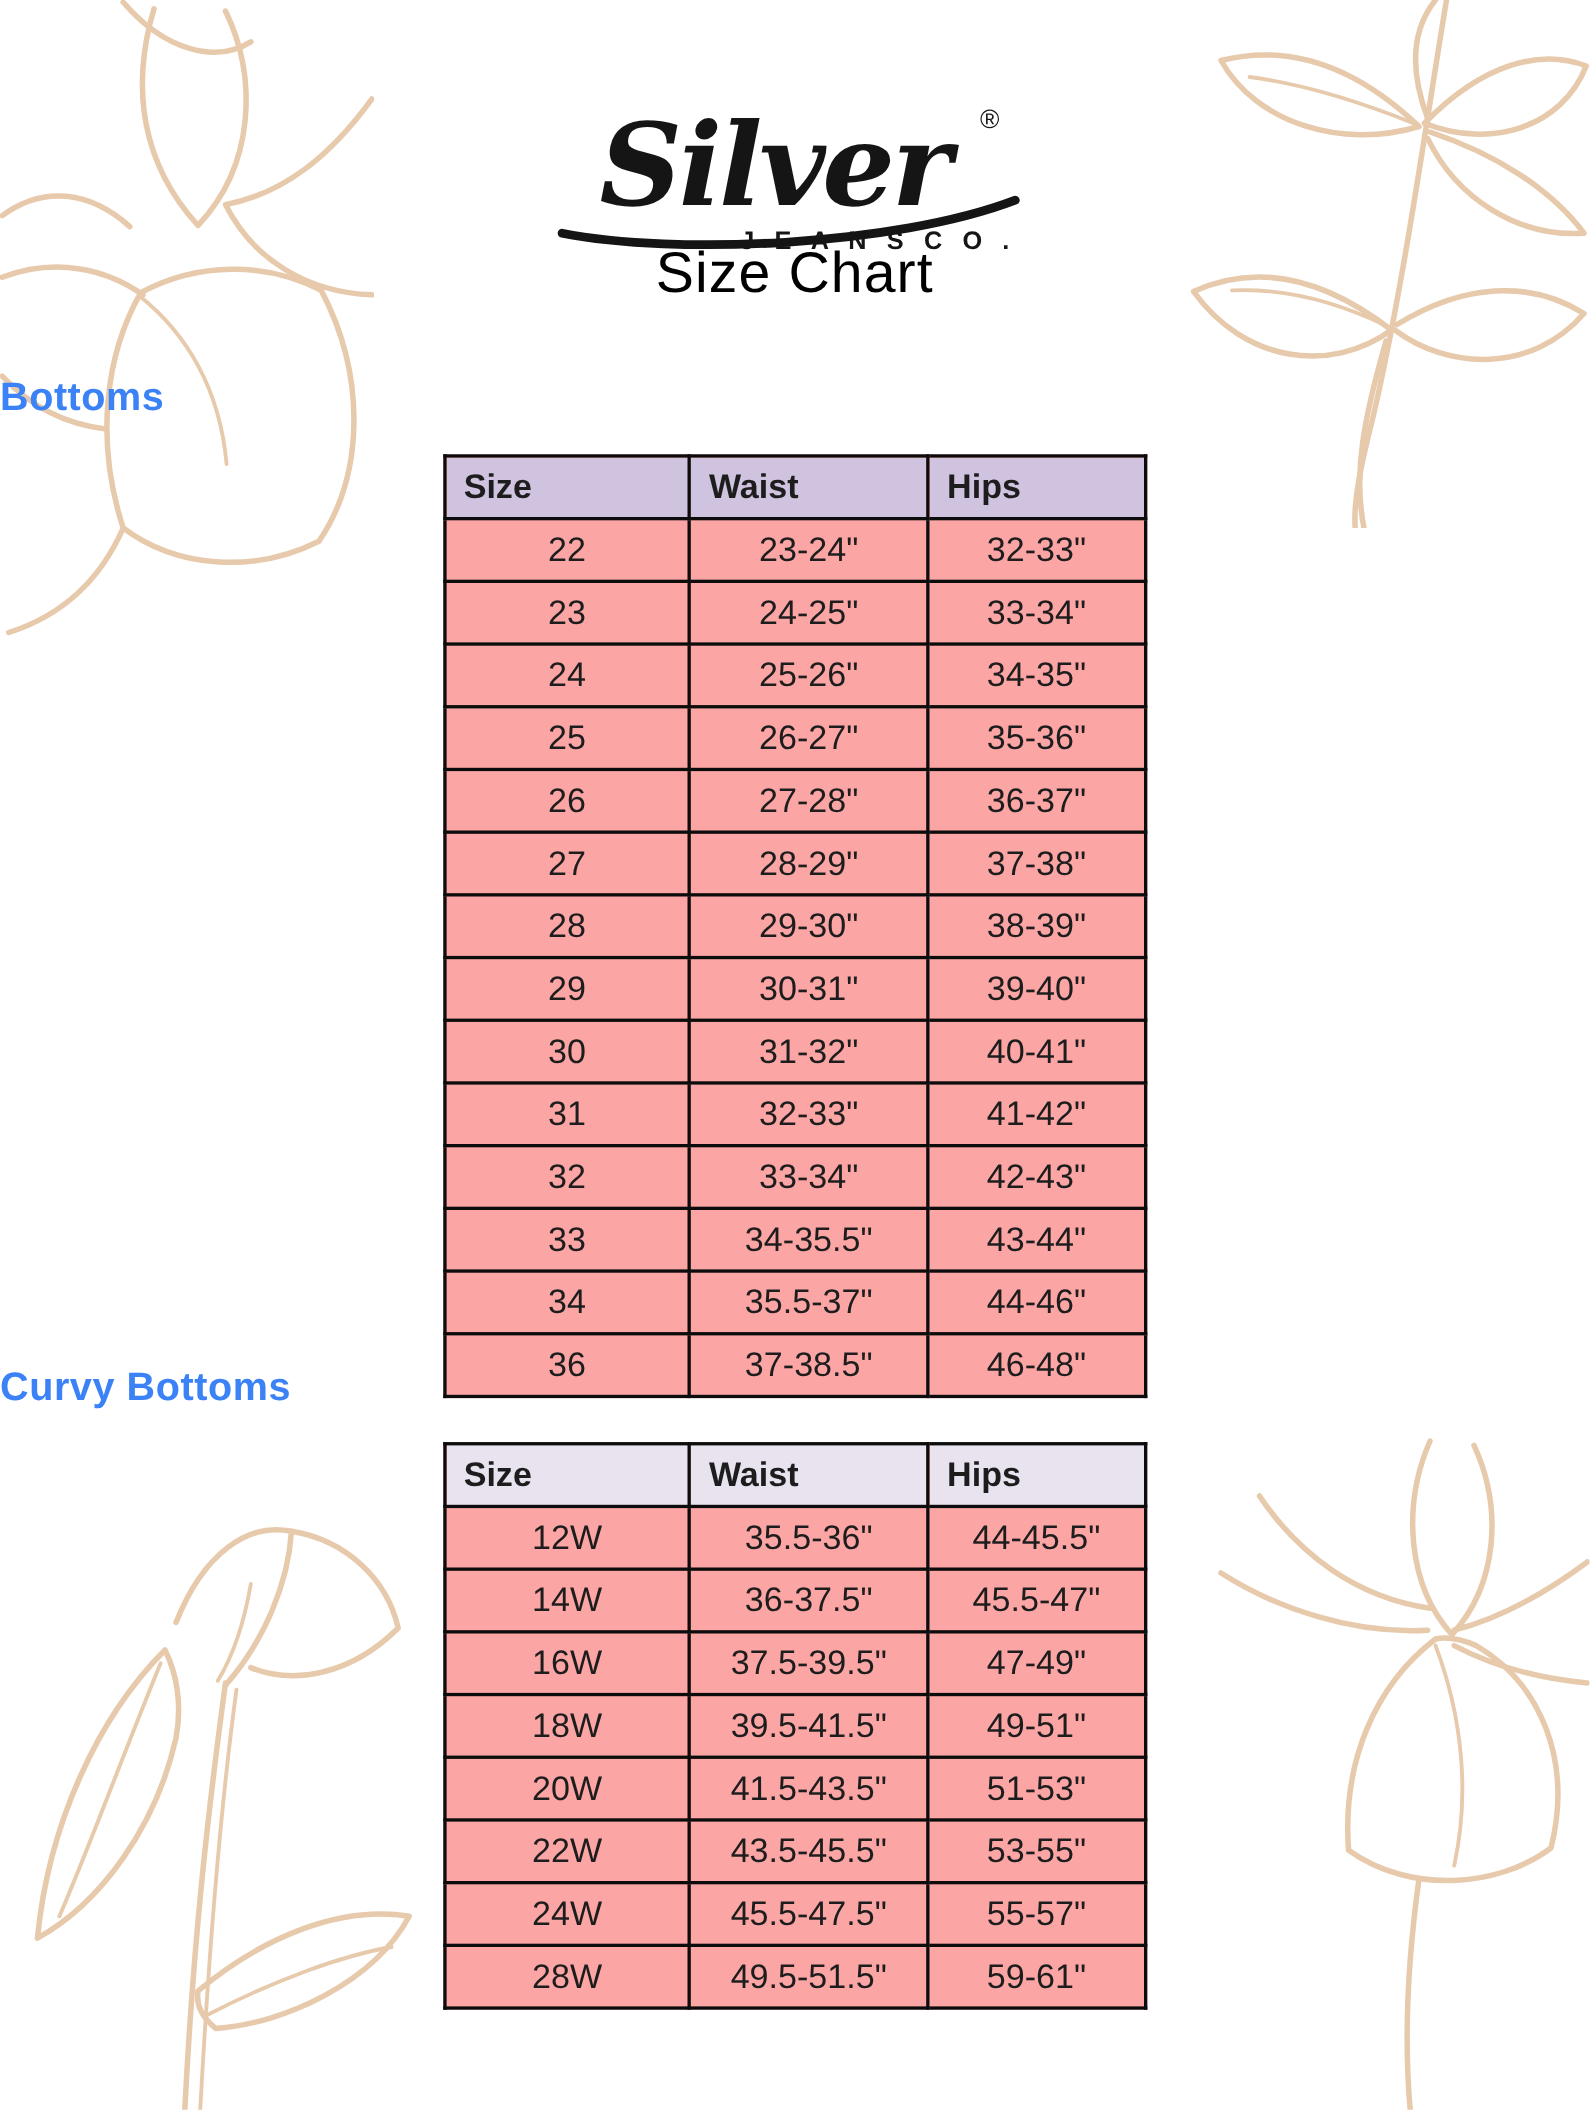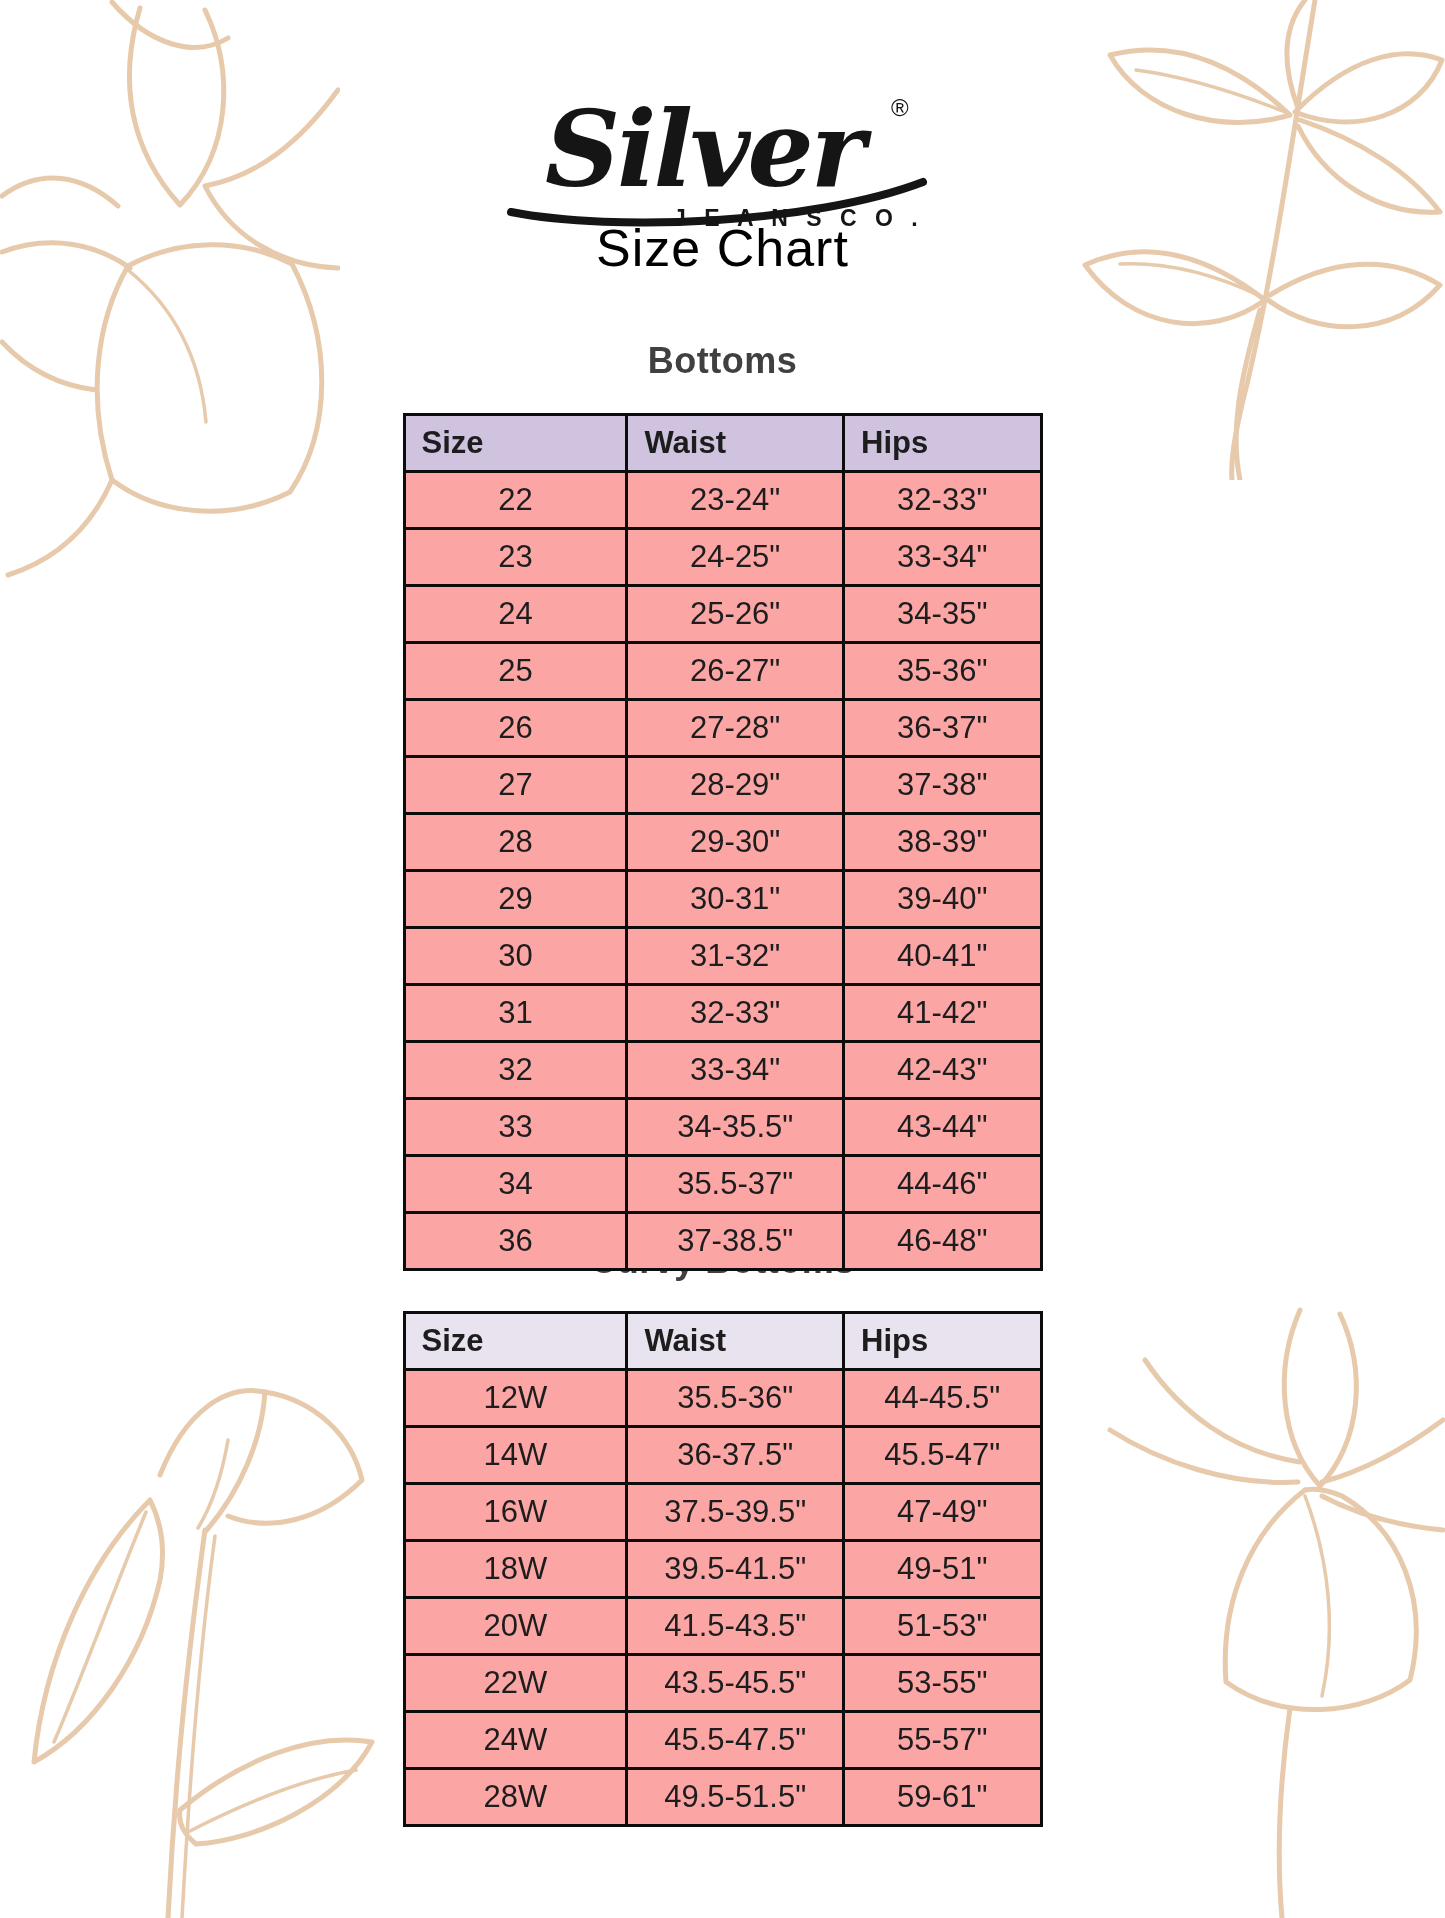--- a/index.html
+++ b/index.html
@@ -21,22 +21,22 @@
   .logo-wrap{
     position:absolute;top:74px;left:50%;transform:translateX(-50%);
     width:460px;height:170px;
   }
   .page-title{
     position:absolute;top:218px;left:0;width:100%;
     text-align:center;font-size:52px;font-weight:400;letter-spacing:1px;
     color:#000000;
   }
   .section-title{
-    position:absolute;left:0;width:100%;text-align:center;
-    font-size:36px;font-weight:700;color:#404040;letter-spacing:0.5px;
+    position:absolute;left:0;width:100%;
+    font-size:36px;font-weight:700;color:#3b82f6;letter-spacing:0.5px;
   }
   .section-title.t0{top:340px;}
   .section-title.t1{top:1240px;}
 
   table.size-table{
     position:absolute;left:50%;transform:translateX(-50%);
     width:640px;border-collapse:collapse;table-layout:fixed;
     background:#fca5a5;
   }
   table.size-table.t0{top:413px;}

